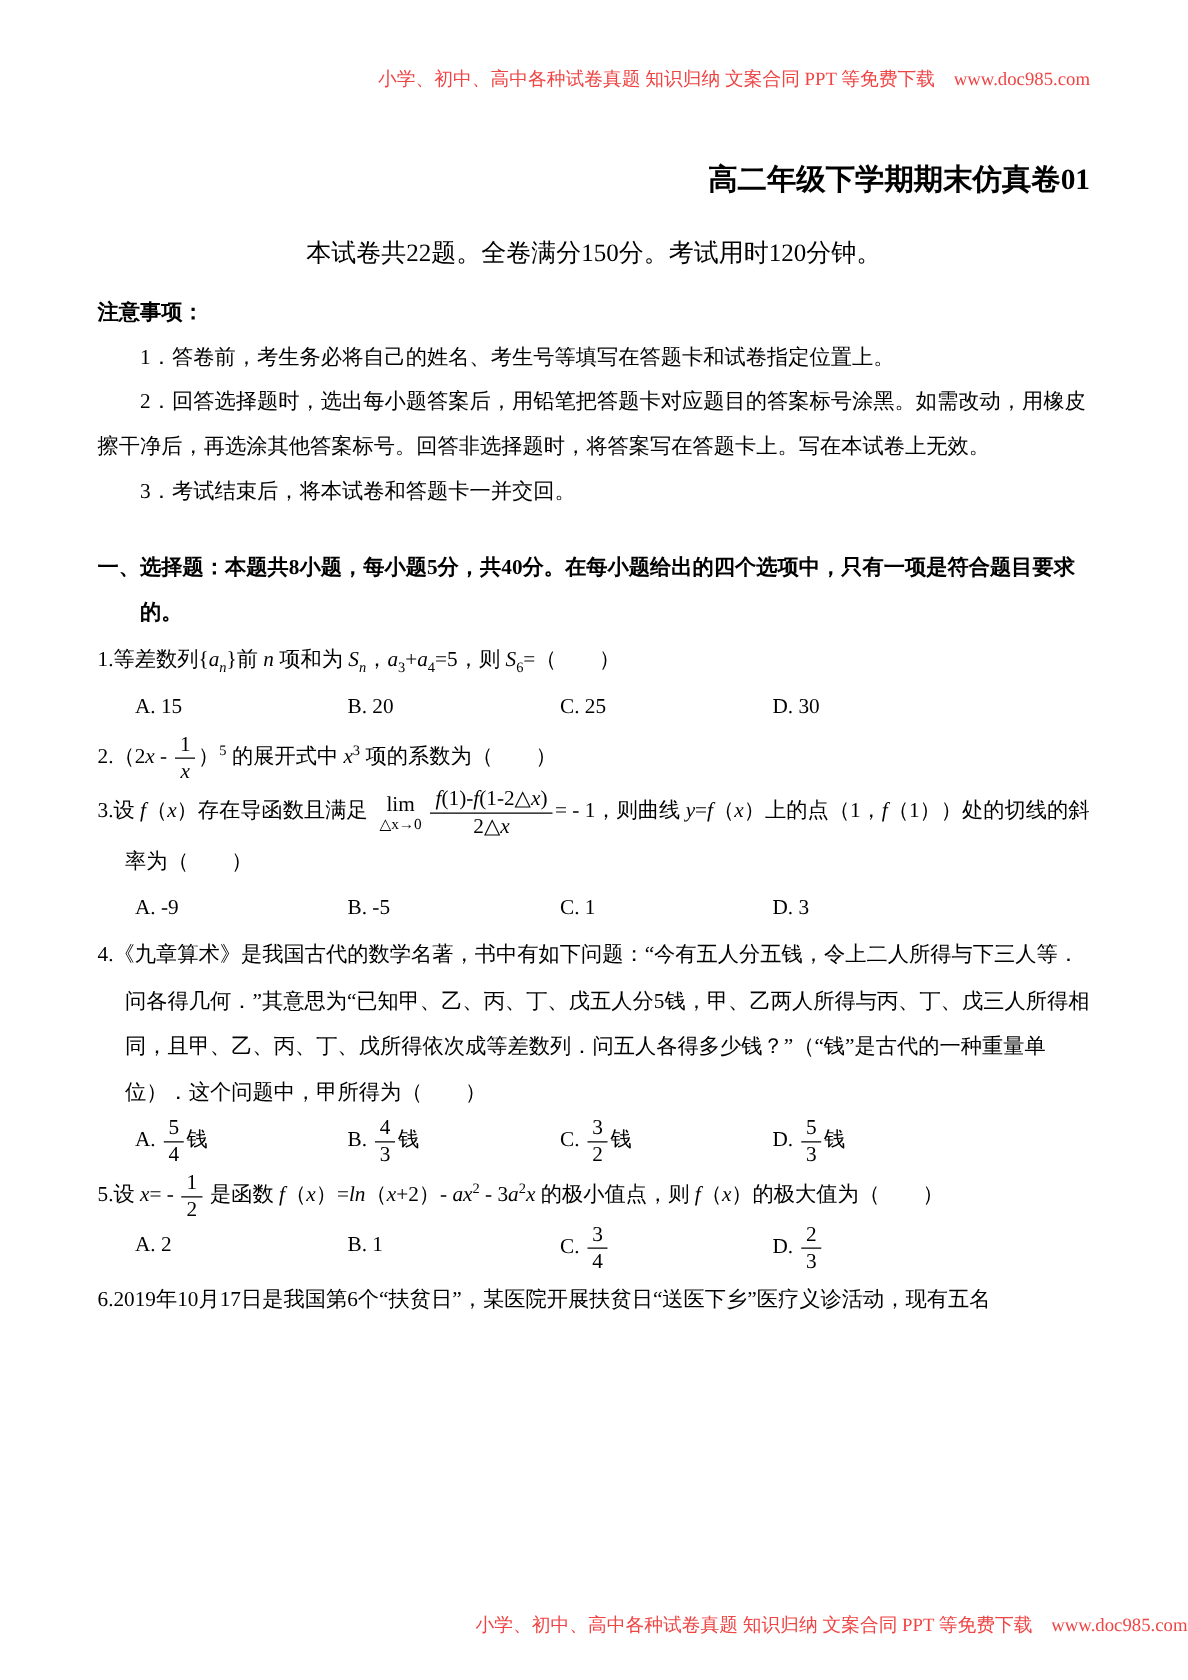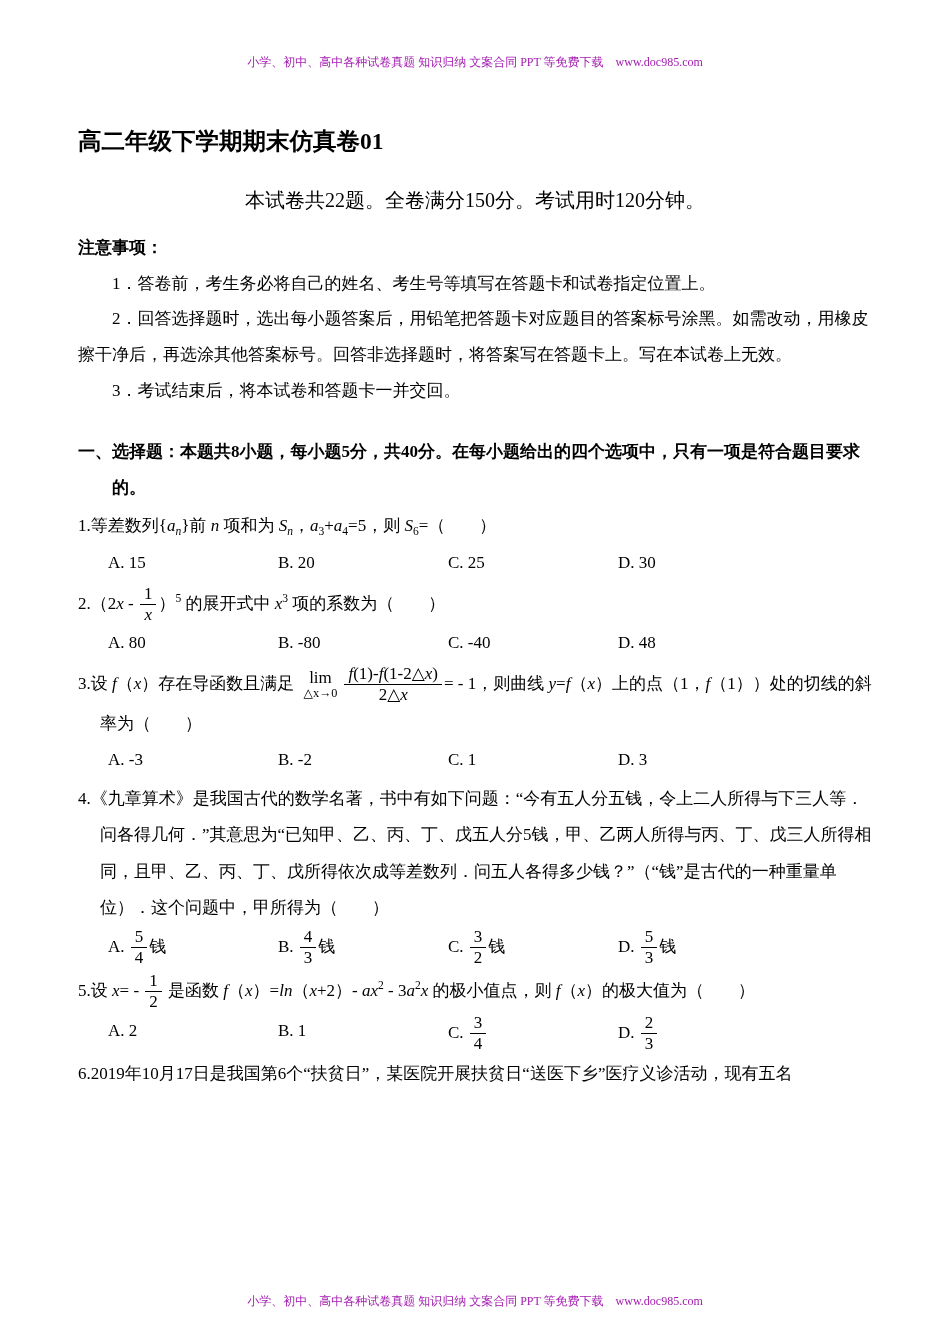--- a/index.html
+++ b/index.html
@@ -10,25 +10,25 @@
     font-family: "Liberation Serif", "DejaVu Serif", serif;
     font-size: 17px;
   }
   .page {
     position: relative;
     width: 950px; height: 1344px;
     padding: 54px 78px 0 78px;
     overflow: hidden;
     background: #ffffff;
   }
-  .banner { text-align: center; font-size: 12px; color: #a21caf; }
+  .banner { text-align: right; font-size: 15px; color: #ef4444; }
   .banner-top { margin-bottom: 54px; }
   .banner-bottom { position: absolute; left: 0; right: 0; bottom: 34px; }
   .title {
-    text-align: left; font-weight: 700; font-size: 23.5px;
+    text-align: right; font-weight: 700; font-size: 23.5px;
     margin: 0 0 30px 0;
   }
   .subtitle { text-align: center; font-size: 20px; margin: 0 0 16px 0; }
   .notice-heading { font-weight: 700; line-height: 2.1; margin: 0; font-family: Liberation Serif, serif; }
   .notice-item { line-height: 2.1; text-indent: 2em; margin: 0; }
   .section-heading {
     font-weight: 700; line-height: 2.1;
     margin: 26px 0 2px 0;
     padding-left: 2em; text-indent: -2em;
   }
@@ -79,39 +79,33 @@
       <span class="option">C. 25</span>
       <span class="option">D. 30</span>
     </div>
   </div>
 
   <div class="question">
     <p class="stem">2.（2<i>x</i> - <span class="frac">
           <span class="fnum">1</span>
           <span class="fden"><i>x</i></span>
         </span>）<sup>5</sup> 的展开式中 <i>x</i><sup>3</sup> 项的系数为（　　）</p>
-    <div class="options">
-      <span class="option">A. 80</span>
-      <span class="option">B. -80</span>
-      <span class="option">C. -40</span>
-      <span class="option">D. 48</span>
-    </div>
   </div>
 
   <div class="question">
     <p class="stem">3.设 <i>f</i>（<i>x</i>）存在导函数且满足 <span class="lim">
           <span>lim</span>
           <span class="lims">△x→0</span>
         </span><span class="frac">
           <span class="fnum"><i>f</i>(1)-<i>f</i>(1-2△<i>x</i>)</span>
           <span class="fden">2△<i>x</i></span>
         </span>= - 1，则曲线 <i>y</i>=<i>f</i>（<i>x</i>）上的点（1，<i>f</i>（1））处的切线的斜率为（　　）</p>
     <div class="options">
-      <span class="option">A. -3</span>
-      <span class="option">B. -2</span>
+      <span class="option">A. -9</span>
+      <span class="option">B. -5</span>
       <span class="option">C. 1</span>
       <span class="option">D. 3</span>
     </div>
   </div>
 
   <div class="question">
     <p class="stem">4.《九章算术》是我国古代的数学名著，书中有如下问题：“今有五人分五钱，令上二人所得与下三人等．问各得几何．”其意思为“已知甲、乙、丙、丁、戊五人分5钱，甲、乙两人所得与丙、丁、戊三人所得相同，且甲、乙、丙、丁、戊所得依次成等差数列．问五人各得多少钱？”（“钱”是古代的一种重量单位）．这个问题中，甲所得为（　　）</p>
     <div class="options">
       <span class="option">A. <span class="frac">
             <span class="fnum">5</span>

